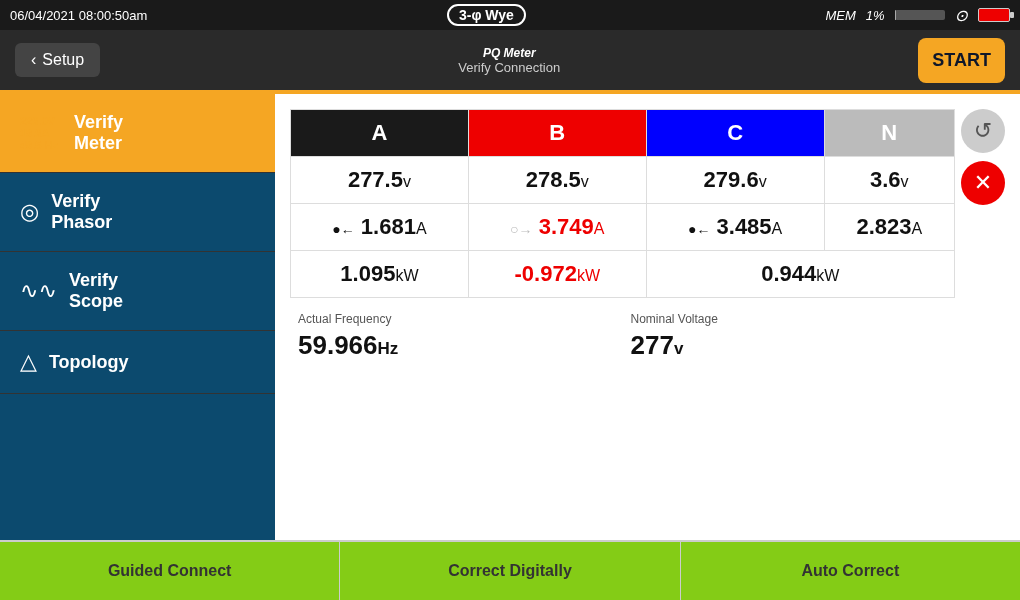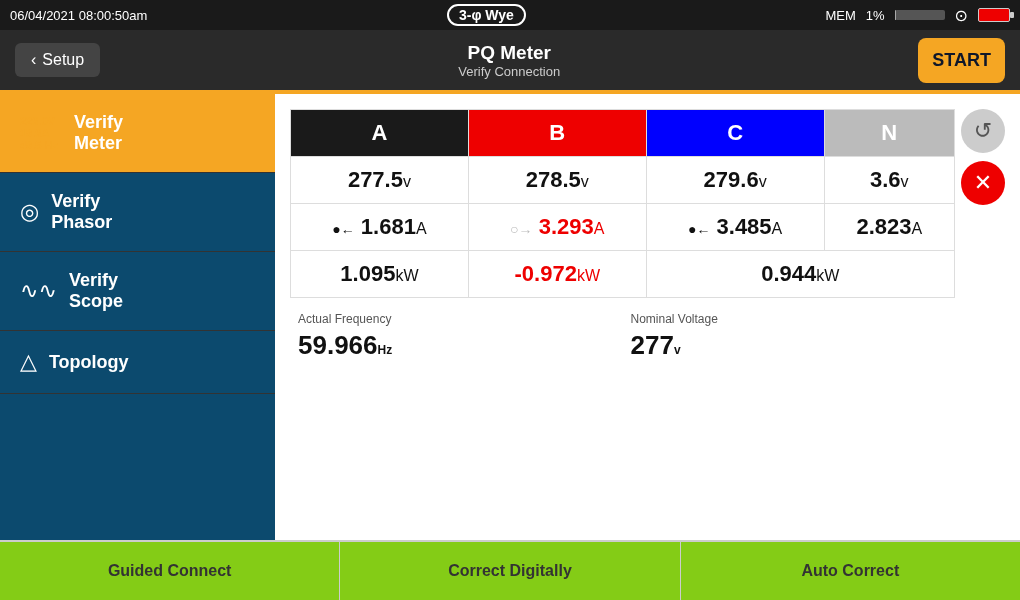--- a/index.html
+++ b/index.html
@@ -5,42 +5,42 @@
     * { box-sizing: border-box; margin: 0; padding: 0; }
     body { width: 1020px; height: 600px; font-family: Arial, sans-serif; background: #f0f0f0; overflow: hidden; }
 
     
     #status-bar {
       width: 100%; height: 30px; background: #1a1a1a; display: flex; align-items: center;
       padding: 12px 10px; color: white; font-size: 13px; justify-content: space-between;
     }
     .status-left { display: flex; align-items: center; gap: 8px; }
     .status-center { display: flex; align-items: center; gap: 6px; }
-    .status-right { display: flex; align-items: center; gap: 10px; }
+    .status-right { display: flex; align-items: center; gap: 10px; font-style: italic; }
     .wye-badge {
       border: 2px solid white; border-radius: 12px; padding: 1px 10px;
       font-size: 14px; font-weight: bold;
     }
     .mem-bar { width: 50px; height: 10px; background: #555; border-radius: 2px; position: relative; }
     .mem-bar-fill { width: 2%; height: 100%; background: #aaa; border-radius: 2px; }
     .wifi-icon { font-size: 16px; }
     .battery { width: 32px; height: 14px; background: #e00; border-radius: 2px; border: 1px solid #ccc; position: relative; }
     .battery::after { content:''; position:absolute; right:-5px; top:3px; width:4px; height:6px; background:#ccc; border-radius:1px; }
 
     
     #header {
       width: 100%; height: 60px; background: #2a2a2a; display: flex;
       align-items: center; justify-content: space-between; padding: 0 15px;
     }
     .back-btn {
       display: flex; align-items: center; gap: 6px; background: #444; color: white;
       border: none; border-radius: 6px; padding: 8px 16px; font-size: 16px; cursor: pointer;
     }
     .header-title { text-align: center; color: white; }
-    .header-title .main { font-size: 19px; font-weight: bold; }
+    .header-title .main { font-size: 12px; font-weight: bold; font-style: italic; }
     .header-title .sub { font-size: 13px; color: #ccc; }
     .start-btn {
       background: #f5a623; color: #0f172a; border: none; border-radius: 8px;
       padding: 12px 14px; font-size: 18px; font-weight: bold; cursor: pointer;
     }
 
     
     #main { width: 100%; height: 480px; display: flex; }
 
     
@@ -75,21 +75,21 @@
     .val-cell.red { color: #e00; }
     .val-unit { font-size: 16px; font-weight: normal; }
 
     
     .info-row {
       display: flex; gap: 0px; align-items: flex-start;
     }
     .info-block { flex: 1; padding: 0 8px; }
     .info-label { font-size: 12px; color: #555; margin-bottom: 4px; }
     .info-value { font-size: 26px; font-weight: bold; color: #111; }
-    .info-unit { font-size: 12px; }
+    .info-unit { font-size: 17px; }
     .current-flow-indicators { margin-top: 4px; font-size: 13px; }
     .load-indicator { display: flex; align-items: center; gap: 4px; }
     .gen-indicator { display: flex; align-items: center; gap: 4px; color: #aaa; }
 
     
     .grid-actions {
       display: flex; flex-direction: column; gap: 8px; justify-content: center;
       padding-left: 6px;
     }
     .icon-btn {
@@ -210,21 +210,21 @@
 
             <tr>
               <td class="val-cell"><span>277.5</span><span class="val-unit">v</span></td>
               <td class="val-cell"><span>278.5</span><span class="val-unit">v</span></td>
               <td class="val-cell"><span>279.6</span><span class="val-unit">v</span></td>
               <td class="val-cell"><span>3.6</span><span class="val-unit">v</span></td>
             </tr>
 
             <tr>
               <td class="val-cell"><span style="font-size:14px;">●←</span> <span>1.681</span><span class="val-unit">A</span></td>
-              <td class="val-cell red"><span style="font-size:14px;color:#bbb;">○→</span> <span>3.293</span><span class="val-unit">A</span></td>
+              <td class="val-cell red"><span style="font-size:14px;color:#bbb;">○→</span> <span>3.749</span><span class="val-unit">A</span></td>
               <td class="val-cell"><span style="font-size:14px;">●←</span> <span>3.485</span><span class="val-unit">A</span></td>
               <td class="val-cell"><span>2.823</span><span class="val-unit">A</span></td>
             </tr>
 
             <tr>
               <td class="val-cell"><span>1.095</span><span class="val-unit">kW</span></td>
               <td class="val-cell red"><span>-0.972</span><span class="val-unit">kW</span></td>
               <td class="val-cell" colspan="2"><span>0.944</span><span class="val-unit">kW</span></td>
             </tr>
           </tbody>

